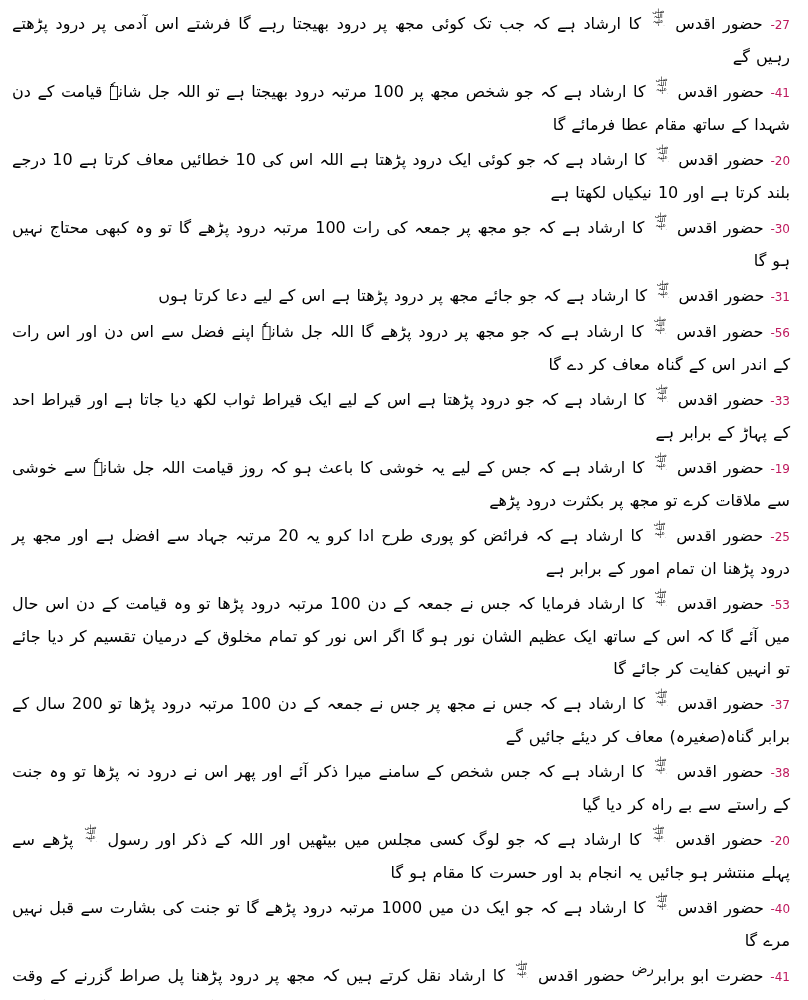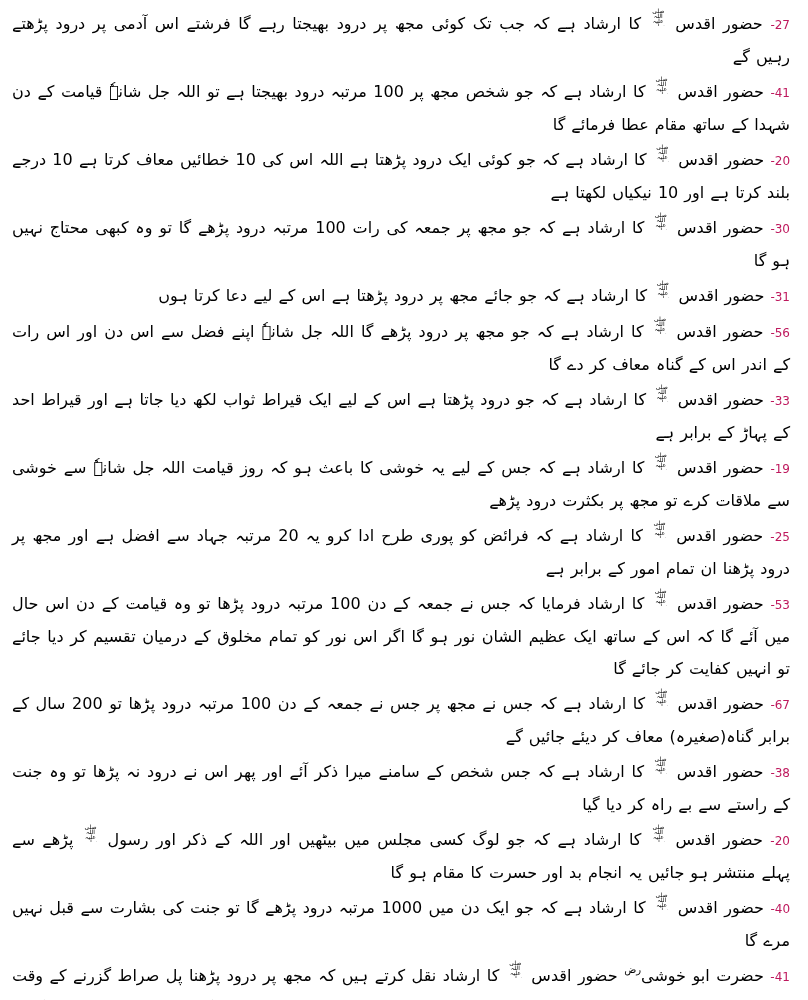--- a/index.html
+++ b/index.html
@@ -35,21 +35,21 @@
     line-height:5px;
     text-align:center;
     vertical-align:3px;
     color:#000;
     white-space:normal;
     overflow:hidden;
     max-height:18px;
   }
   .rz {
     display:inline-block;
-    font-size:10px;
+    font-size:13px;
     vertical-align:8px;
     line-height:6px;
     font-family:Liberation Serif, serif;
   }
 </style>
 </head>
 <body>
 
 <div class="page">
 
@@ -117,21 +117,21 @@
   </p>
 
   <p class="item">
     <span class="num">53-</span>
     <span>حضور اقدس</span>
     <span class="saw">صلی اللہ علیہ وسلم</span>
     <span>کا ارشاد فرمایا کہ جس نے جمعہ کے دن 100 مرتبہ درود پڑھا تو وہ قیامت کے دن اس حال میں آئے گا کہ اس کے ساتھ ایک عظیم الشان نور ہو گا اگر اس نور کو تمام مخلوق کے درمیان تقسیم کر دیا جائے تو انہیں کفایت کر جائے گا</span>
   </p>
 
   <p class="item">
-    <span class="num">67-</span>
+    <span class="num">37-</span>
     <span>حضور اقدس</span>
     <span class="saw">صلی اللہ علیہ وسلم</span>
     <span>کا ارشاد ہے کہ جس نے مجھ پر جس نے جمعہ کے دن 100 مرتبہ درود پڑھا تو 200 سال کے برابر گناہ(صغیرہ) معاف کر دیئے جائیں گے</span>
   </p>
 
   <p class="item">
     <span class="num">38-</span>
     <span>حضور اقدس</span>
     <span class="saw">صلی اللہ علیہ وسلم</span>
     <span>کا ارشاد ہے کہ جس شخص کے سامنے میرا ذکر آئے اور پھر اس نے درود نہ پڑھا تو وہ جنت کے راستے سے بے راہ کر دیا گیا</span>
@@ -148,19 +148,19 @@
 
   <p class="item">
     <span class="num">40-</span>
     <span>حضور اقدس</span>
     <span class="saw">صلی اللہ علیہ وسلم</span>
     <span>کا ارشاد ہے کہ جو ایک دن میں 1000 مرتبہ درود پڑھے گا تو جنت کی بشارت سے قبل نہیں مرے گا</span>
   </p>
 
   <p class="item">
     <span class="num">41-</span>
-    <span>حضرت ابو خوشی</span><span class="rz">رض</span>
+    <span>حضرت ابو برابر</span><span class="rz">رض</span>
     <span>حضور اقدس</span>
     <span class="saw">صلی اللہ علیہ وسلم</span>
     <span>کا ارشاد نقل کرتے ہیں کہ مجھ پر درود پڑھنا پل صراط گزرنے کے وقت نور ہے اور جو شخص جمعہ کے دن 80 دفعہ مجھ پر درود بھیجے اس کے 80 سال کے گناہ معاف کر دیے جائیں گے</span>
   </p>
 
 </div>
 
 </body></html>

